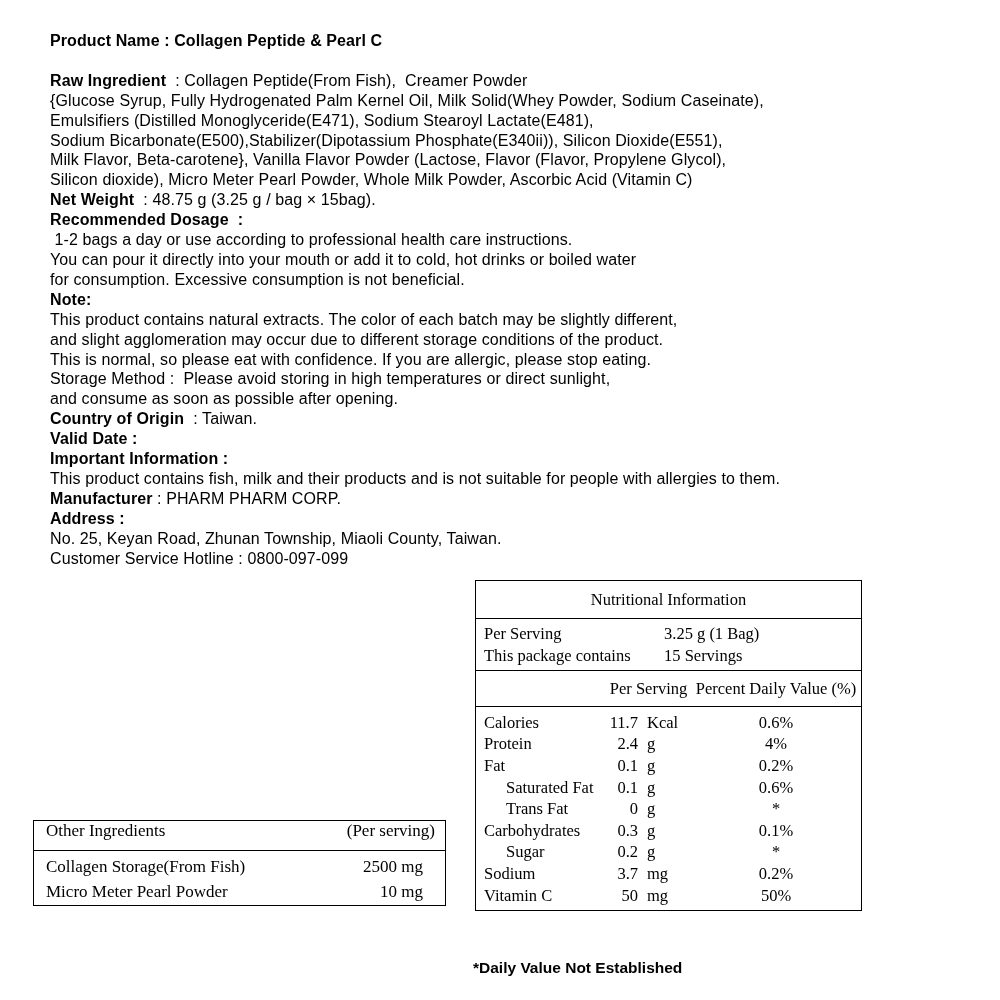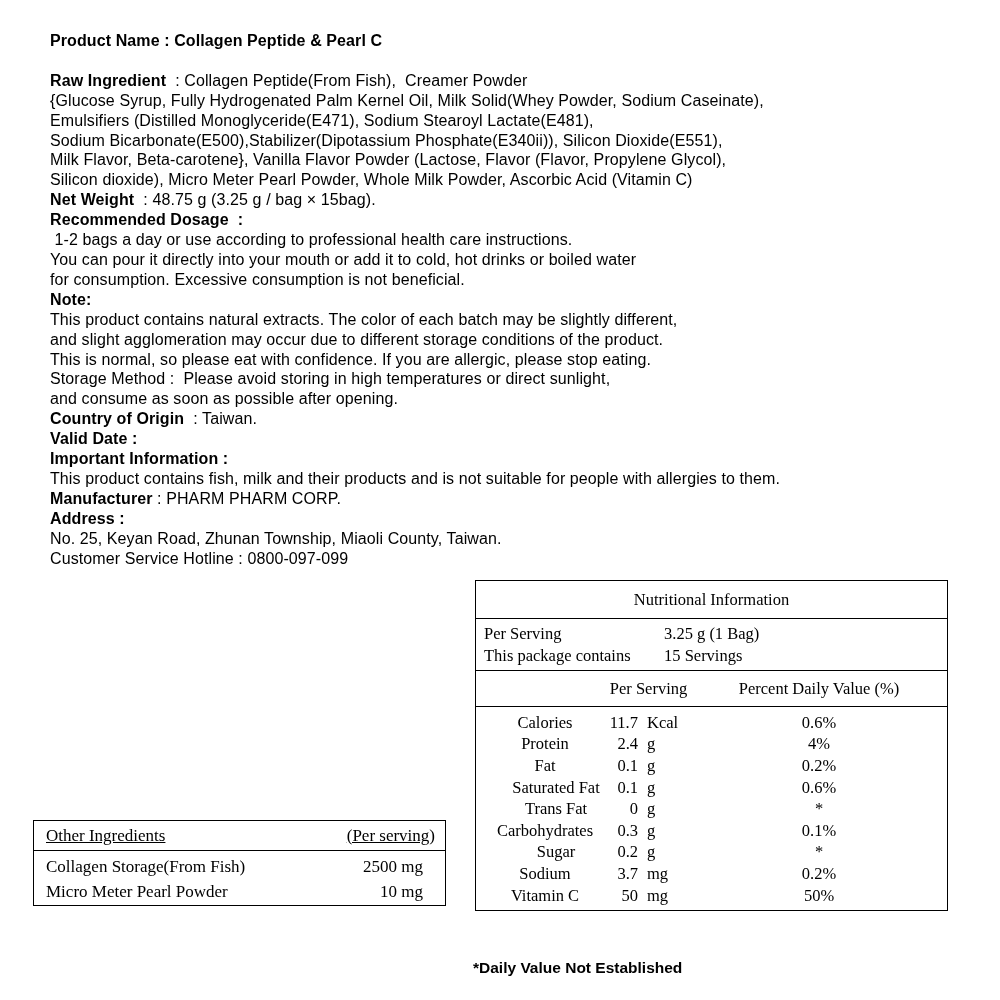--- a/index.html
+++ b/index.html
@@ -7,48 +7,48 @@
   body { position:relative; font-family:"Liberation Sans", sans-serif; color:#000; }
   .canvas { position:absolute; left:0; top:0; width:1000px; height:1000px; background:#fff; overflow:hidden; }
 
   
   .main-text { position:absolute; left:50px; top:31px; width:930px;
                font-size:16px; line-height:19.9px; letter-spacing:0.1px; }
   .doc-line { white-space:pre; }
   .b { font-weight:bold; }
 
   
-  .ntable { position:absolute; left:475px; top:580px; width:473px;
+  .ntable { position:absolute; left:475px; top:580px; width:387px;
             border:1px solid #000; font-family:"Liberation Serif", serif;
             font-size:16.5px; background:#fff; }
   .nt-title { height:38px; border-bottom:1px solid #000;
               display:flex; align-items:center; justify-content:center; }
   .nt-serving { height:52px; border-bottom:1px solid #000; padding-top:4px; }
   .srow { display:grid; grid-template-columns:180px 1fr; height:22px;
           align-items:center; padding-left:8px; }
   .nt-colheads { height:36px; border-bottom:1px solid #000;
                  display:grid; grid-template-columns:130px 32px 53px 1fr;
                  align-items:center; }
   .nt-ch-amount { grid-column:2 / 4; text-align:center; }
   .nt-ch-dv { grid-column:4 / 5; text-align:center; }
   .nt-rows { padding:5px 0 4px 0; }
   .nt-row { display:grid; grid-template-columns:130px 32px 53px 1fr;
             height:21.6px; align-items:center; }
-  .nt-label { padding-left:8px;text-align:center; }
+  .nt-label { padding-left:8px; }
   .nt-label.indent { padding-left:30px; }
   .nt-amount { text-align:right; }
   .nt-unit { padding-left:9px; }
   .nt-dv { text-align:center; }
 
   
   .otable { position:absolute; left:33px; top:820px; width:413px; height:86px;
             border:1px solid #000; font-family:"Liberation Serif", serif;
             font-size:17px; background:#fff; }
   .ot-header { height:30px; border-bottom:1px solid #000; display:flex;
-               justify-content:space-between; align-items:center; padding:0 10px 0 12px;text-decoration:underline; }
+               justify-content:space-between; align-items:flex-start; padding:0 10px 0 12px; }
   .ot-rows { padding-top:3px; }
   .ot-row { display:flex; justify-content:space-between; align-items:center;
             height:25px; padding:0 22px 0 12px; }
 
   
   .footnotes { position:absolute; left:473px; top:920px; width:520px;
                font-size:15.5px; line-height:19px; white-space:pre; }
   .fn-bold { font-weight:bold; }
 </style>
 </head>

